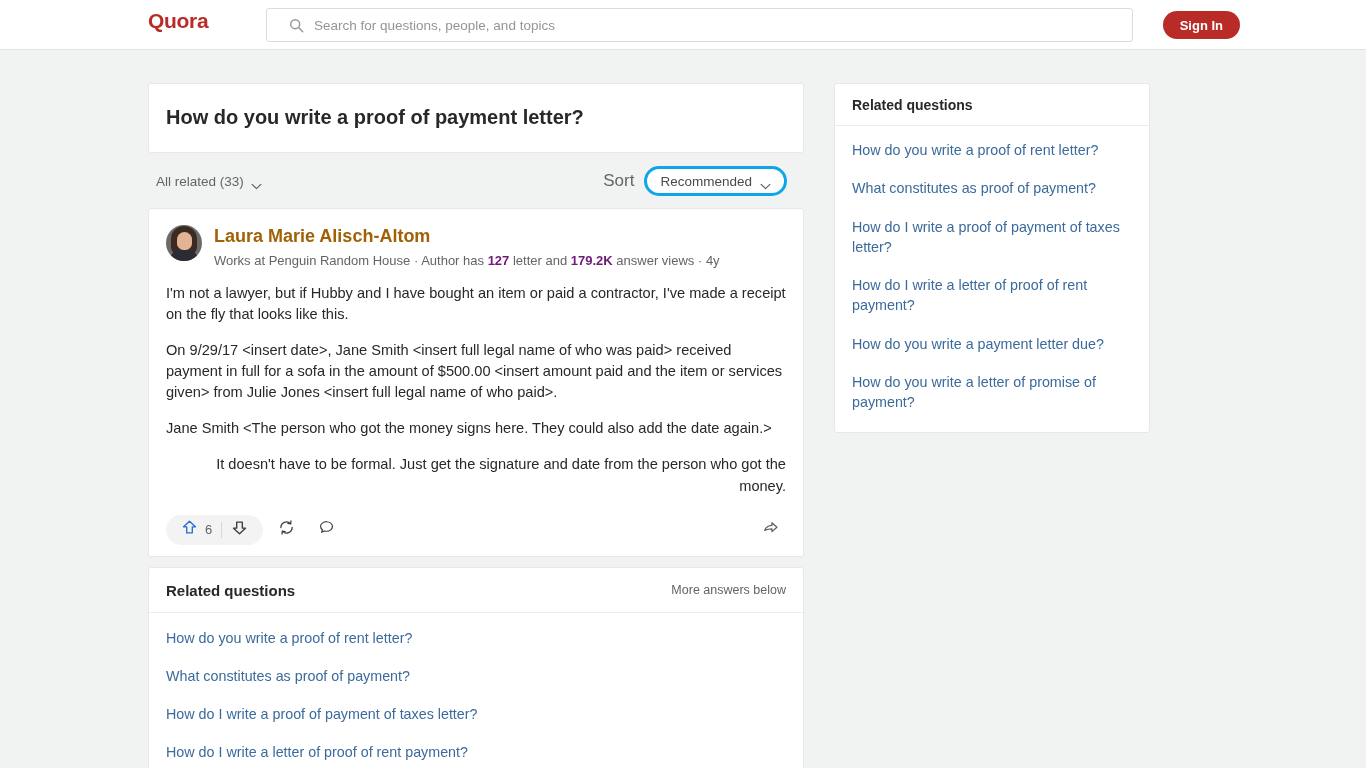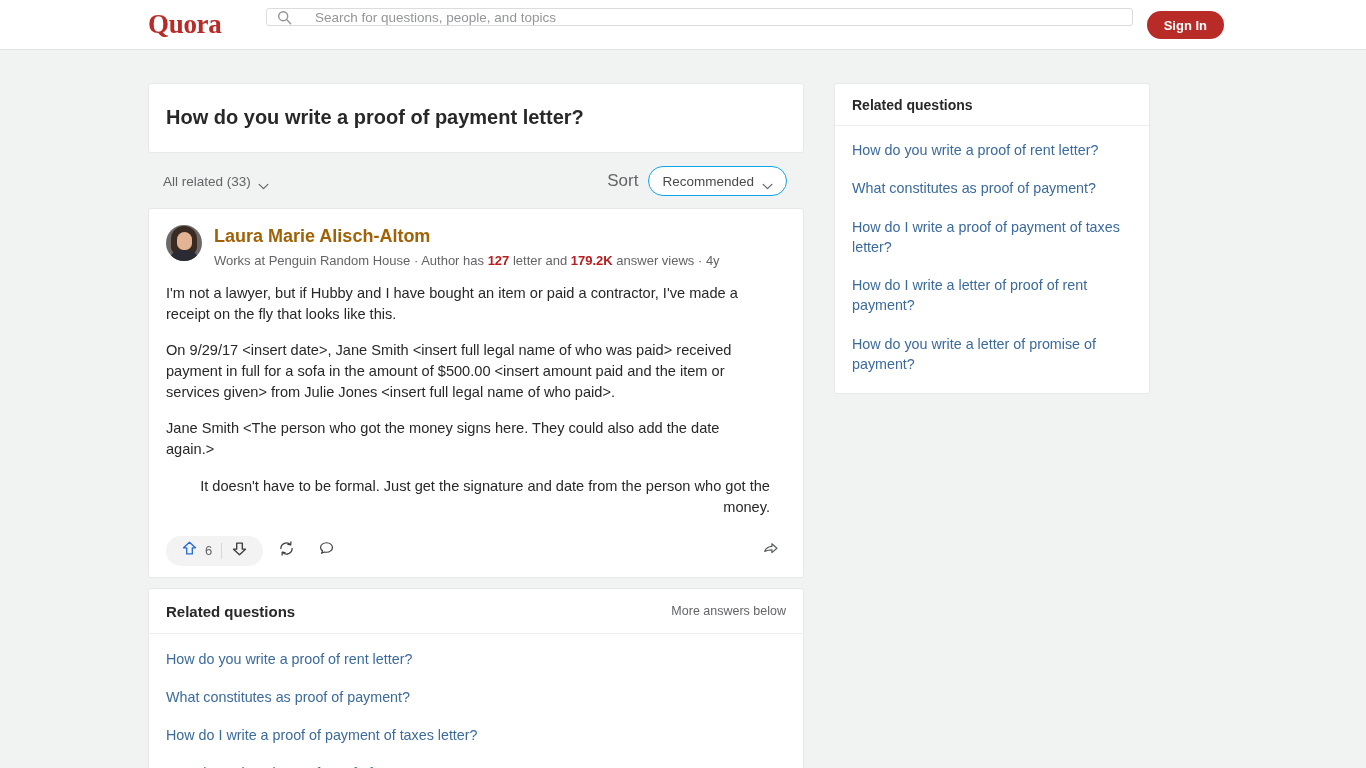--- a/index.html
+++ b/index.html
@@ -17,51 +17,50 @@
     position: relative;
     height: 50px;
     background: #ffffff;
     border-bottom: 1px solid #e3e3e3;
     display: flex;
     align-items: center;
   }
   .logo {
     position: absolute;
     left: 148px; top: 9px;
-    font-family: Liberation Serif, serif;
+    font-family: Liberation Sans, sans-serif;
     font-weight: bold;
-    font-size: 27px;
+    font-size: 21px;
     color: #b92b27;
     letter-spacing: -0.3px;
   }
   .search-wrap {
     position: absolute;
     left: 266px; top: 8px;
-    width: 867px; height: 18px;
+    width: 867px; height: 34px;
     border: 1px solid #dcdcdc;
     border-radius: 3px;
     background: #fff;
     display: flex;
     align-items: center;
-    padding: 0 10px;
-    gap: 13px;
+    padding: 0 22px;
   }
   .search-icon { width: 15px; height: 15px; flex: 0 0 15px; margin-right: 8px; }
   .search-input {
     border: none; outline: none;
     font-family: "Liberation Sans", sans-serif;
     font-size: 13.5px;
     color: #333;
     width: 100%;
     background: transparent;
   }
   .search-input::placeholder { color: #939598; }
   .signin-btn {
     position: absolute;
-    right: 142px; top: 11px;
+    right: 126px; top: 11px;
     background: #b92b27;
     color: #fff;
     border: none;
     border-radius: 16px;
     height: 28px;
     padding: 0 17px;
     font-family: "Liberation Sans", sans-serif;
     font-size: 13px;
     font-weight: bold;
     cursor: pointer;
@@ -99,42 +98,42 @@
     color: #282829;
     line-height: 1.3;
   }
 
   
   .filter-row {
     display: flex;
     align-items: center;
     justify-content: space-between;
     height: 36px;
-    margin: 0 0 9px 7px;
+    margin: 0 0 9px 0;
     padding: 0 17px 0 8px;
   }
   .all-related {
     display: flex;
     align-items: center;
     gap: 7px;
     font-size: 13.5px;
     color: #636466;
     cursor: pointer;
   }
   .sort-group {
     display: flex;
     align-items: center;
     gap: 10px;
   }
   .sort-label { font-size: 17px; color: #636466; }
   .sort-pill {
     display: flex;
     align-items: center;
     gap: 8px;
-    border: 1px solid #0ea5e9;
+    border: 3px solid #0ea5e9;
     border-radius: 17px;
     height: 30px;
     padding: 0 13px;
     font-size: 13.5px;
     color: #4a4a4a;
     background: #fff;
     cursor: pointer;
   }
   .chev { width: 11px; height: 7px; flex: 0 0 11px; }
 
@@ -173,25 +172,25 @@
     font-weight: bold;
     color: #a16207;
     line-height: 1.5;
   }
   .author-cred {
     font-size: 13px;
     color: #636466;
     line-height: 1.5;
     margin-top: 1px;
   }
-  .author-cred b { color: #b91c1c; font-weight: bold; }
+  .author-cred b { color: #701a75; font-weight: bold; }
 
   .answer-body { margin-top: 12px; }
   .answer-body p {
-    margin: 0 16px 15px 0;
+    margin: 0 0 15px 0;
     font-size: 14.6px;
     line-height: 1.45;
     color: #282829;
   }
   .answer-body p:last-child { margin-bottom: 0; text-align: right; }
 
   
   .action-bar {
     display: flex;
     align-items: center;
@@ -411,18 +410,19 @@
   </div>
 
   <div class="side-col">
     <div class="card">
       <div class="side-head">Related questions</div>
       <div class="side-list">
         <a class="side-item">How do you write a proof of rent letter?</a>
         <a class="side-item">What constitutes as proof of payment?</a>
         <a class="side-item">How do I write a proof of payment of taxes letter?</a>
         <a class="side-item">How do I write a letter of proof of rent payment?</a>
+        <a class="side-item">How do you write a payment letter due?</a>
         <a class="side-item">How do you write a letter of promise of payment?</a>
       </div>
     </div>
   </div>
 
 </div>
 
 </body></html>

